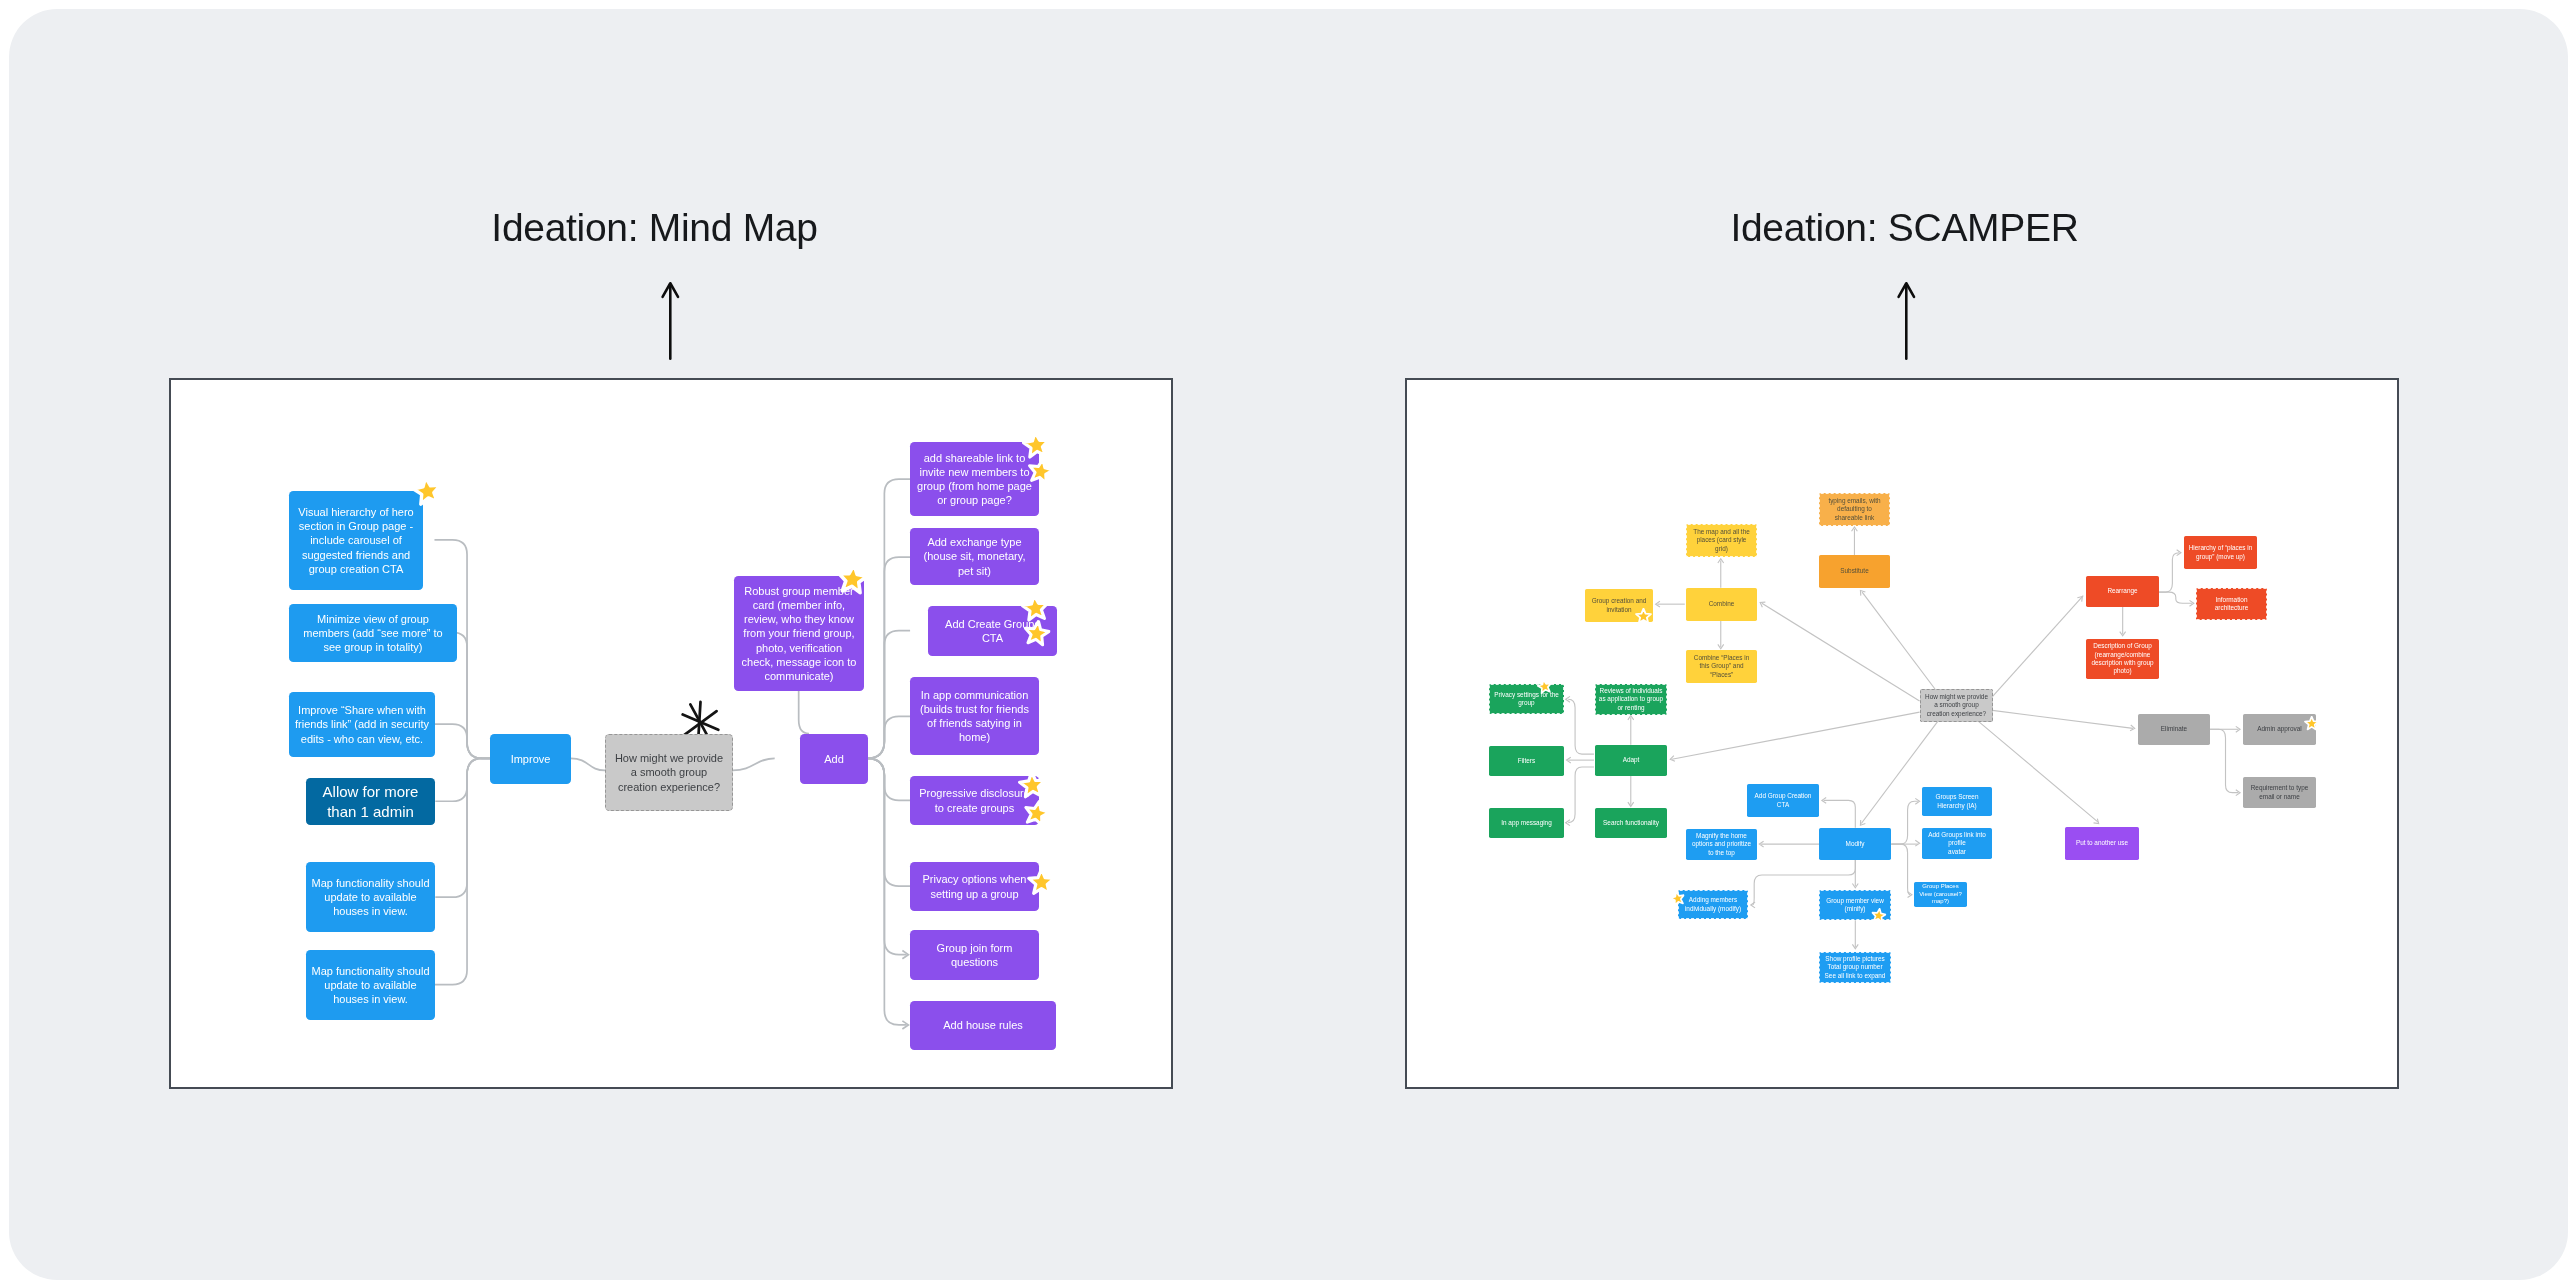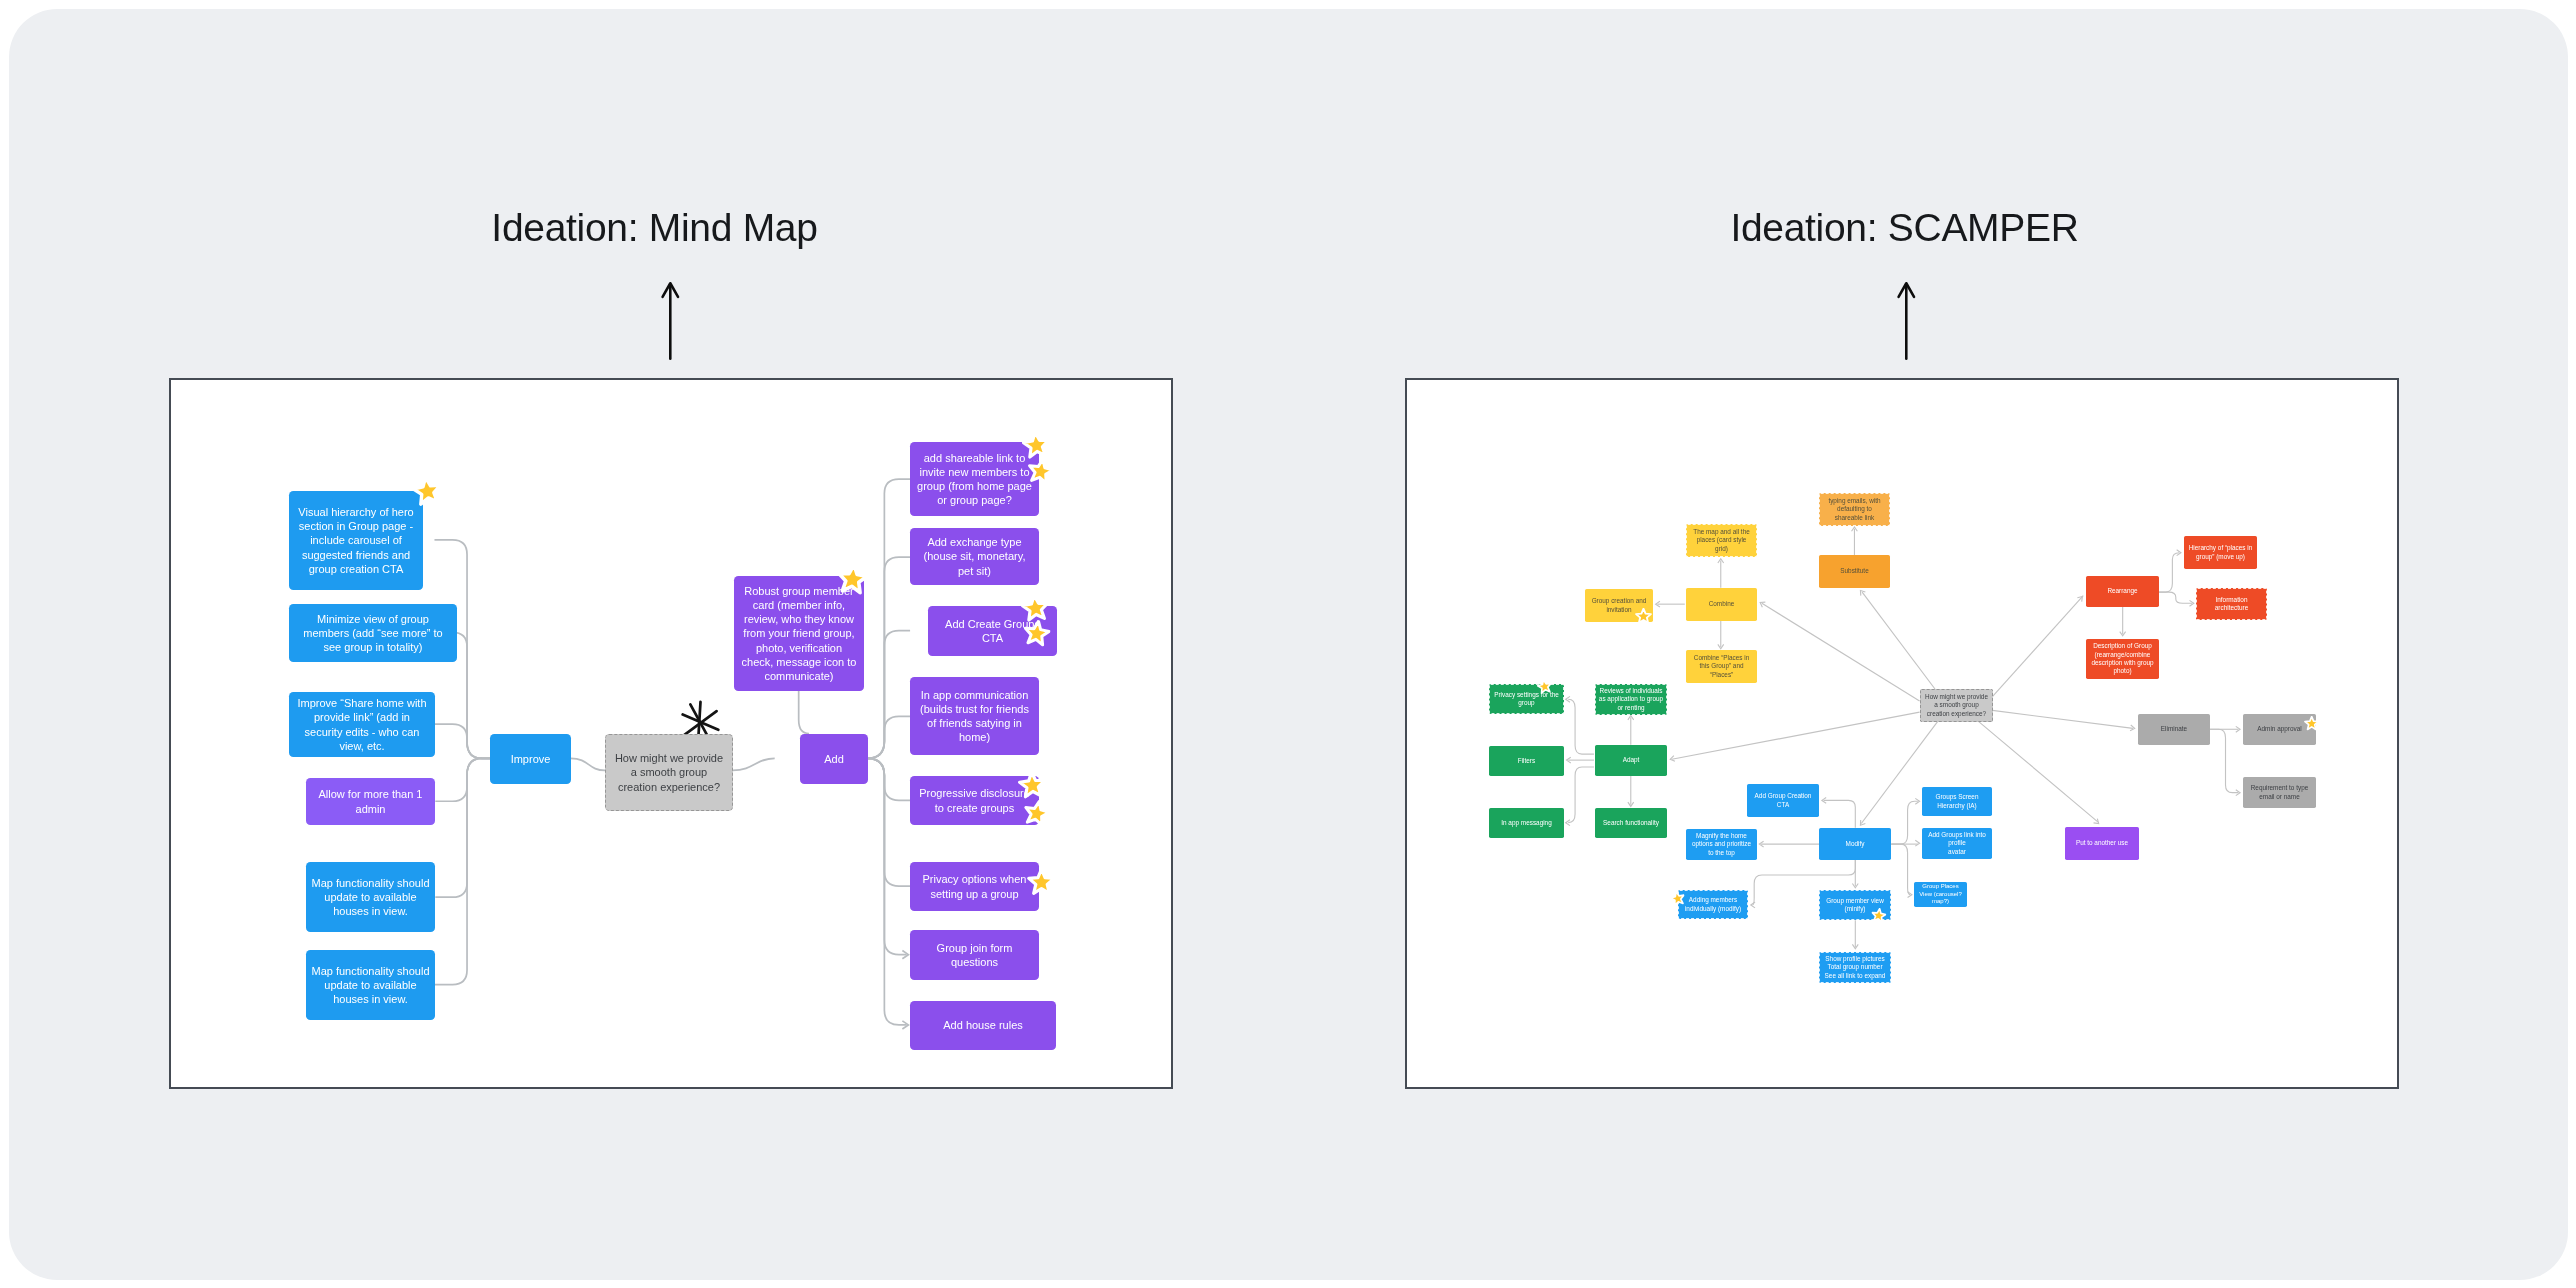--- a/index.html
+++ b/index.html
@@ -136,22 +136,22 @@
   <line x1="42" y1="13" x2="4" y2="41" stroke="#141414" stroke-width="3.2" stroke-linecap="round"></line>
   <line x1="11" y1="5" x2="35" y2="49" stroke="#141414" stroke-width="3.2" stroke-linecap="round"></line>
 </svg>
 
 <div id="nodes-layer">
     <div class="node mm" style="left: 289px; top: 491px; width: 134px; height: 99px; font-size: 11px; background: rgb(30, 155, 240); color: rgb(255, 255, 255);">Visual hierarchy of hero section in Group page - include carousel of suggested friends and group creation CTA</div>
     <svg class="star" width="31" height="31" viewBox="-50 -50 100 100" style="left: 412px; top: 476px; transform: rotate(-8deg);">
       <polygon points="0.0,-46.0 12.2,-16.7 43.7,-14.2 19.7,6.4 27.0,37.2 0.0,20.7 -27.0,37.2 -19.7,6.4 -43.7,-14.2 -12.2,-16.7" fill="#ffc62b" stroke="#ffffff" stroke-width="11" stroke-linejoin="round"></polygon>
     </svg>
     <div class="node mm" style="left: 289px; top: 604px; width: 168px; height: 58px; font-size: 11px; background: rgb(30, 155, 240); color: rgb(255, 255, 255);">Minimize view of group members (add “see more” to see group in totality)</div>
-    <div class="node mm" style="left: 289px; top: 692px; width: 146px; height: 65px; font-size: 11px; background: rgb(30, 155, 240); color: rgb(255, 255, 255);">Improve “Share home with provide link” (add in security edits - who can view, etc.</div>
-    <div class="node mm" style="left: 306px; top: 778px; width: 129px; height: 47px; font-size: 11px; background: #8b5cf6; color: rgb(255, 255, 255);">Allow for more than 1 admin</div>
+    <div class="node mm" style="left: 289px; top: 692px; width: 146px; height: 65px; font-size: 11px; background: rgb(30, 155, 240); color: rgb(255, 255, 255);">Improve “Share when with friends link” (add in security edits - who can view, etc.</div>
+    <div class="node mm" style="left: 306px; top: 778px; width: 129px; height: 47px; font-size: 15px; background: #0369a1; color: rgb(255, 255, 255);">Allow for more than 1 admin</div>
     <div class="node mm" style="left: 306px; top: 862px; width: 129px; height: 70px; font-size: 11px; background: rgb(30, 155, 240); color: rgb(255, 255, 255);">Map functionality should update to available houses in view.</div>
     <div class="node mm" style="left: 306px; top: 950px; width: 129px; height: 70px; font-size: 11px; background: rgb(30, 155, 240); color: rgb(255, 255, 255);">Map functionality should update to available houses in view.</div>
     <div class="node mm" style="left: 490px; top: 734px; width: 81px; height: 50px; font-size: 11px; background: rgb(30, 155, 240); color: rgb(255, 255, 255);">Improve</div>
     <div class="node mm gray-dashed" style="left: 605px; top: 734px; width: 128px; height: 77px; font-size: 11px; background: rgb(201, 201, 201); color: rgb(60, 63, 67);">How might we provide a smooth group creation experience?</div>
     <div class="node mm" style="left: 800px; top: 734px; width: 68px; height: 50px; font-size: 11px; background: rgb(139, 79, 236); color: rgb(255, 255, 255);">Add</div>
     <div class="node mm" style="left: 734px; top: 576px; width: 130px; height: 115px; font-size: 11px; background: rgb(139, 79, 236); color: rgb(255, 255, 255);">Robust group member card (member info, review, who they know from your friend group, photo, verification check, message icon to communicate)</div>
     <svg class="star" width="33" height="33" viewBox="-50 -50 100 100" style="left: 836px; top: 563px; transform: rotate(6deg);">
       <polygon points="0.0,-46.0 12.2,-16.7 43.7,-14.2 19.7,6.4 27.0,37.2 0.0,20.7 -27.0,37.2 -19.7,6.4 -43.7,-14.2 -12.2,-16.7" fill="#ffc62b" stroke="#ffffff" stroke-width="11" stroke-linejoin="round"></polygon>
     </svg>
     <div class="node mm" style="left: 910px; top: 442px; width: 129px; height: 74px; font-size: 11px; background: rgb(139, 79, 236); color: rgb(255, 255, 255);">add shareable link to invite new members to group (from home page or group page?</div>

